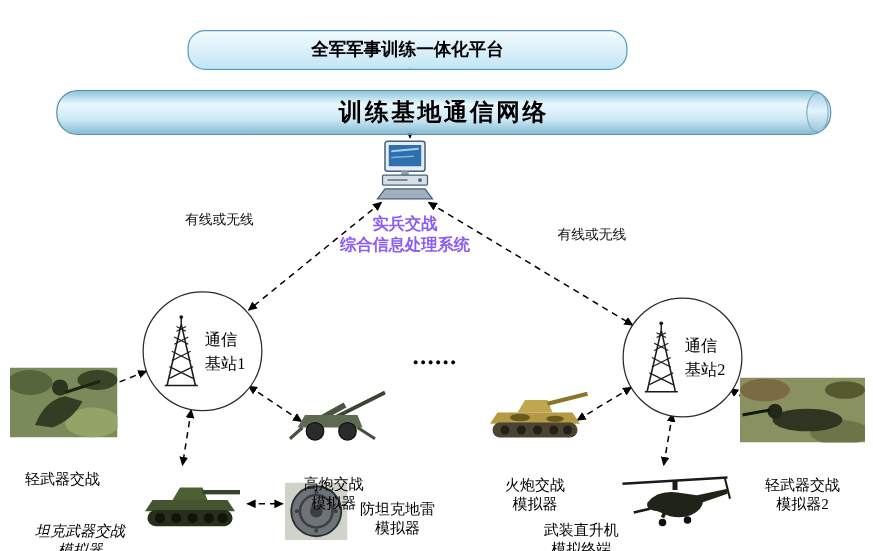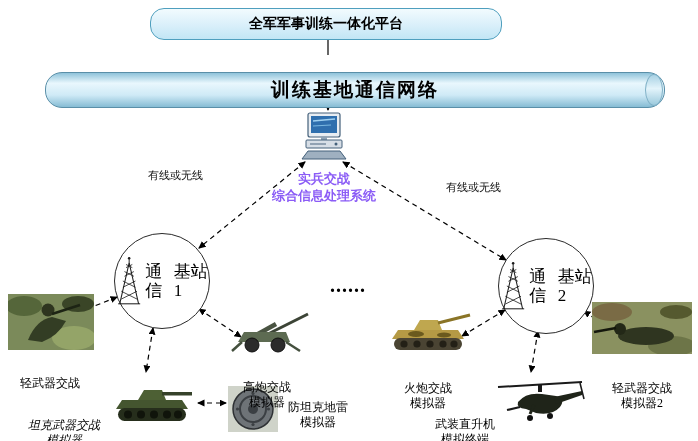--- a/index.html
+++ b/index.html
@@ -3,21 +3,21 @@
 <meta charset="utf-8">
 <style>
   html,body{margin:0;padding:0;background:#fff;}
   .canvas{
     position:relative;width:698px;height:441px;background:#ffffff;overflow:hidden;
     font-family:"Liberation Serif", serif;color:#000;
   }
   .abs{position:absolute;}
   
   .platform-box{
-    left:150px;top:8px;width:350px;height:30px;
+    left:150px;top:24px;width:350px;height:30px;
     border:1px solid #4f9fbe;border-radius:14px;
     background:linear-gradient(180deg,#f2fbfe 0%,#d9effa 55%,#c2e6f5 100%);
     display:flex;align-items:center;justify-content:center;
     font-size:14px;font-weight:bold;z-index:2;
   }
   
   .pipe{
     left:45px;top:72px;width:618px;height:34px;
     border:1px solid #5a8fa8;border-radius:17px;
     background:linear-gradient(180deg,#8fc3da 0%,#e9f7fd 30%,#cfeaf6 65%,#86bcd4 100%);
@@ -41,21 +41,21 @@
   .link-label.left{left:148px;top:168px;width:80px;}
   .link-label.right{left:446px;top:180px;width:80px;}
   
   .station{
     width:94px;height:94px;border:1px solid #2a2a2a;border-radius:50%;
     background:#ffffff;display:flex;align-items:center;justify-content:center;
     gap:2px;z-index:2;
   }
   .station.s1{left:114px;top:233px;}
   .station.s2{left:498px;top:238px;}
-  .station-text{display:flex;flex-direction:row;font-size:17px;line-height:19px;text-align:left;}
+  .station-text{display:flex;flex-direction:column;font-size:13px;line-height:19px;text-align:left;}
   .ellipsis{
     left:308px;top:274px;width:80px;text-align:center;
     font-size:20px;font-weight:bold;letter-spacing:1px;z-index:2;
   }
   
   .photo{z-index:2;}
   .sim-label{
     text-align:center;font-size:12px;line-height:15px;z-index:3;margin-top:24px;
   }
   .lbl-light1{left:2px;top:352px;width:96px;}

